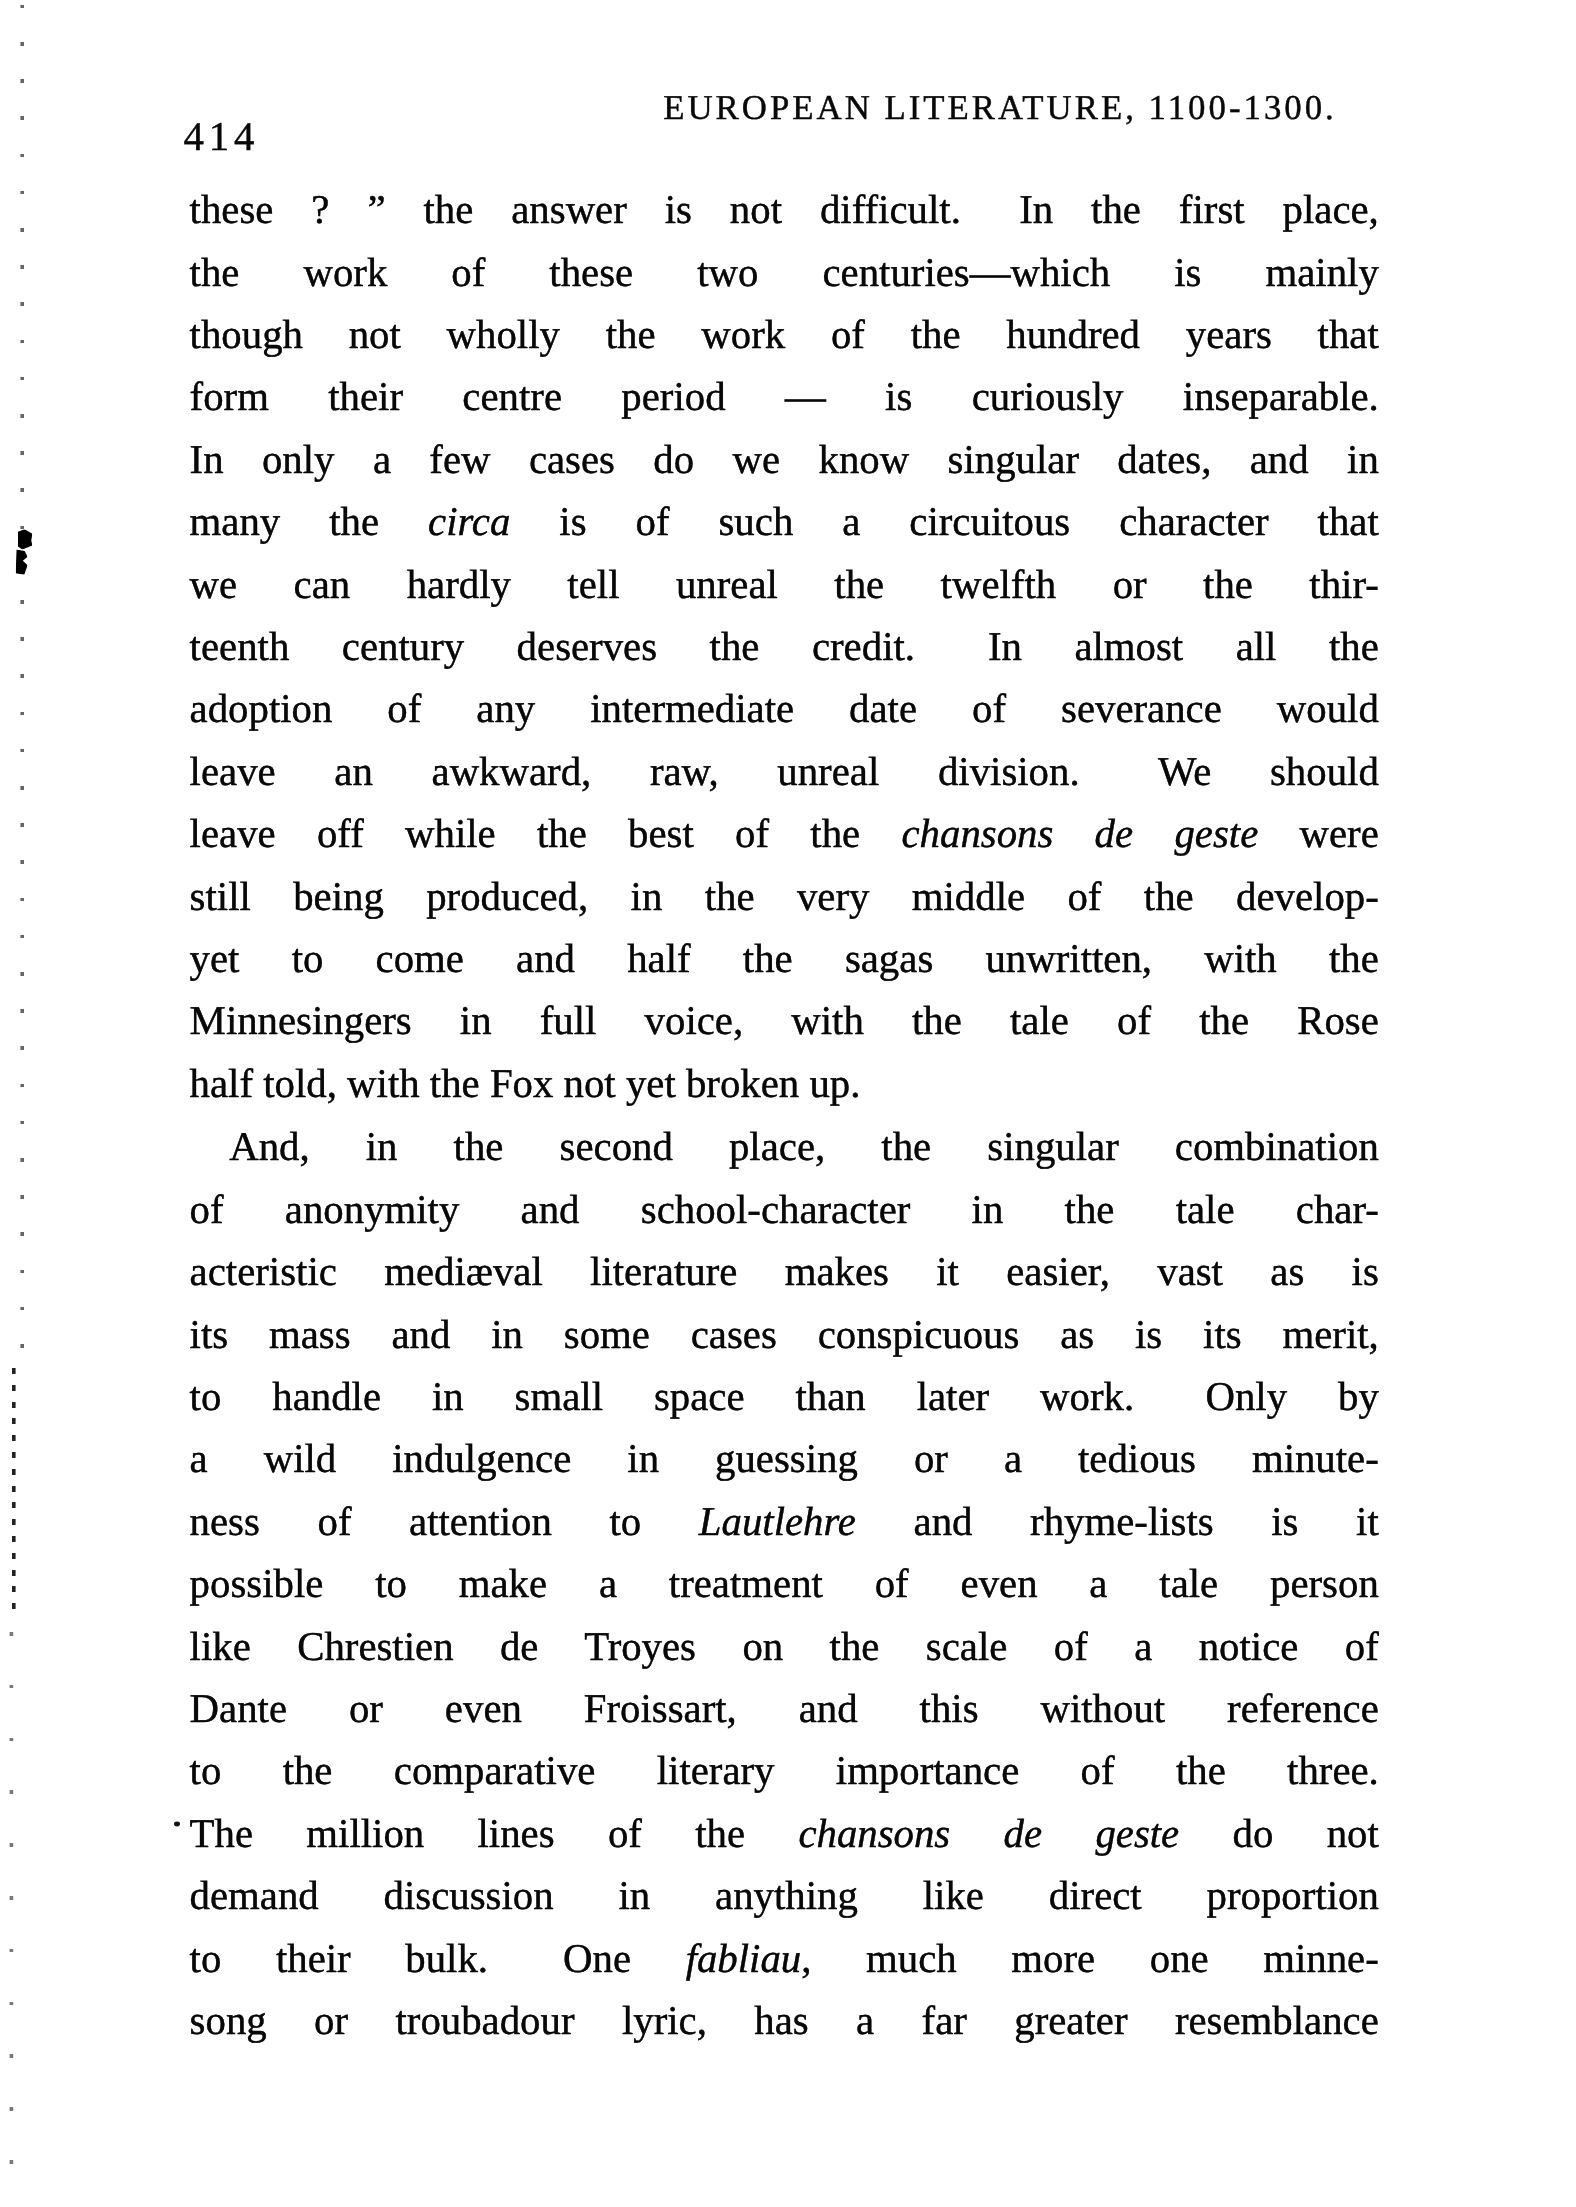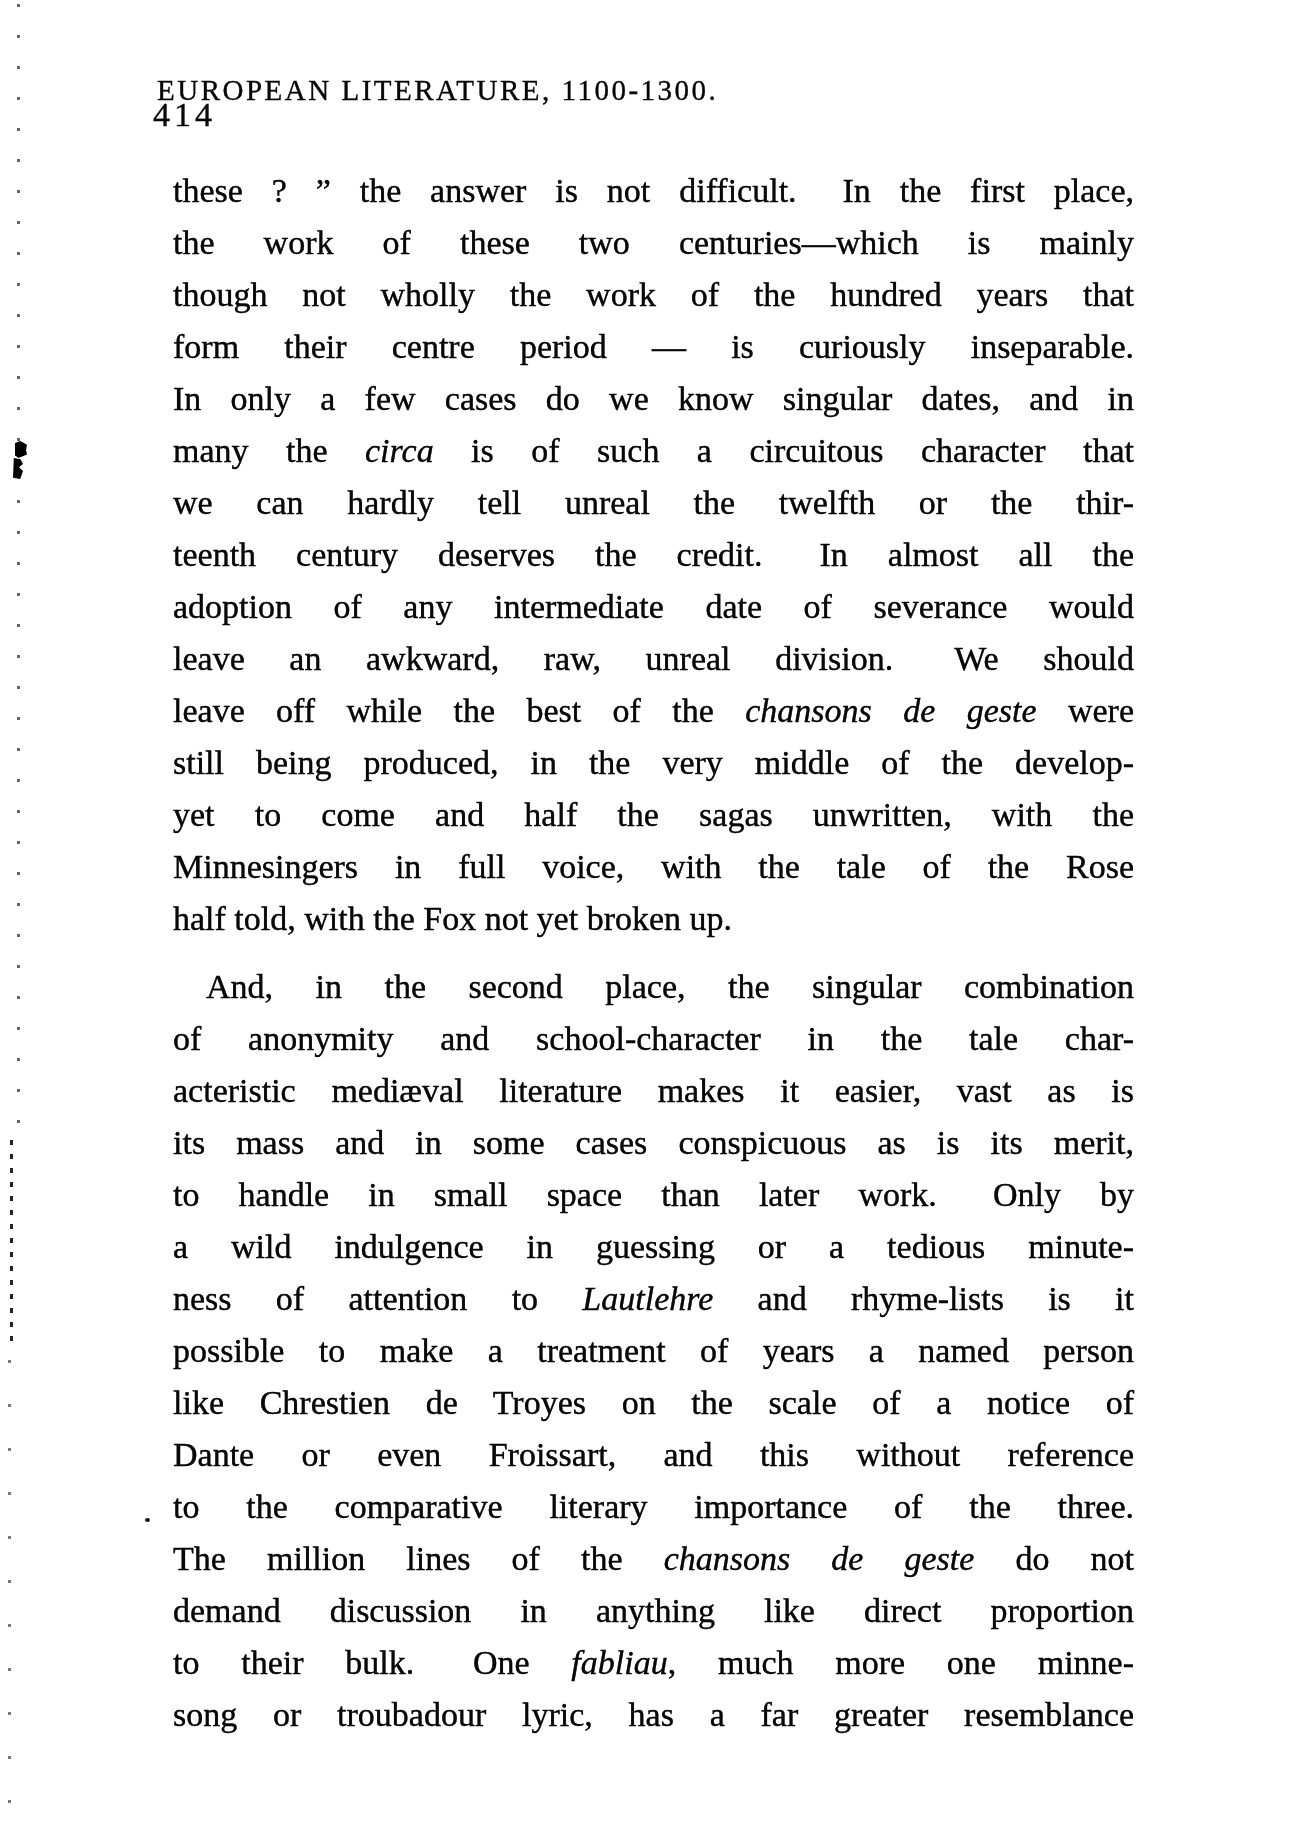--- a/index.html
+++ b/index.html
@@ -19,38 +19,38 @@
   .page-number {
     position: absolute;
     left: 153px; top: 69px;
     font-size: 34px;
     letter-spacing: 4px;
     margin-top: 27px;
     -webkit-text-stroke: 0.35px #000;
   }
   .running-title {
     position: absolute;
-    left: 157px; top: 74px;
+    left: 174px; top: 74px;
     width: 940px;
-    text-align: left;
+    text-align: right;
     font-size: 29px;
     letter-spacing: 2.5px;
     white-space: nowrap;
     -webkit-text-stroke: 0.35px #000;
   }
   
   .page-body {
     position: absolute;
     left: 157px; top: 149px;
     width: 993px;
     font-size: 34px;
     -webkit-text-stroke: 0.3px #000;
     text-shadow: 0 0 0.5px rgba(0,0,0,0.45);
   }
-  .paragraph { margin: 16px; padding: 0; }
+  .paragraph { margin: 1px; padding: 0; }
   .line {
     height: 52px;
     line-height: 52px;
     text-align: justify;
     text-align-last: justify;
     text-justify: inter-word;
   }
   .line.short { text-align-last: left; }
   .paragraph.indent .line:first-child { text-indent: 33px; }
   .line em { font-style: italic; }
@@ -125,21 +125,21 @@
         <div class="line short"><span>half told, with the Fox not yet broken up.</span></div>
       </div>
       <div class="paragraph indent">
         <div class="line"><span>And, in the second place, the singular combination</span></div>
         <div class="line"><span>of anonymity and school-character in the tale char-</span></div>
         <div class="line"><span>acteristic mediæval literature makes it easier, vast as is</span></div>
         <div class="line"><span>its mass and in some cases conspicuous as is its merit,</span></div>
         <div class="line"><span>to handle in small space than later work.  Only by</span></div>
         <div class="line"><span>a wild indulgence in guessing or a tedious minute-</span></div>
         <div class="line"><span>ness of attention to </span><em>Lautlehre</em><span> and rhyme-lists is it</span></div>
-        <div class="line"><span>possible to make a treatment of years a named person</span></div>
+        <div class="line"><span>possible to make a treatment of even a tale person</span></div>
         <div class="line"><span>like Chrestien de Troyes on the scale of a notice of</span></div>
         <div class="line"><span>Dante or even Froissart, and this without reference</span></div>
         <div class="line"><span>to the comparative literary importance of the three.</span></div>
         <div class="line"><span>The million lines of the </span><em>chansons de geste</em><span> do not</span></div>
         <div class="line"><span>demand discussion in anything like direct proportion</span></div>
         <div class="line"><span>to their bulk.  One </span><em>fabliau</em><span>, much more one minne-</span></div>
         <div class="line"><span>song or troubadour lyric, has a far greater resemblance</span></div>
       </div>
     </div>
 

